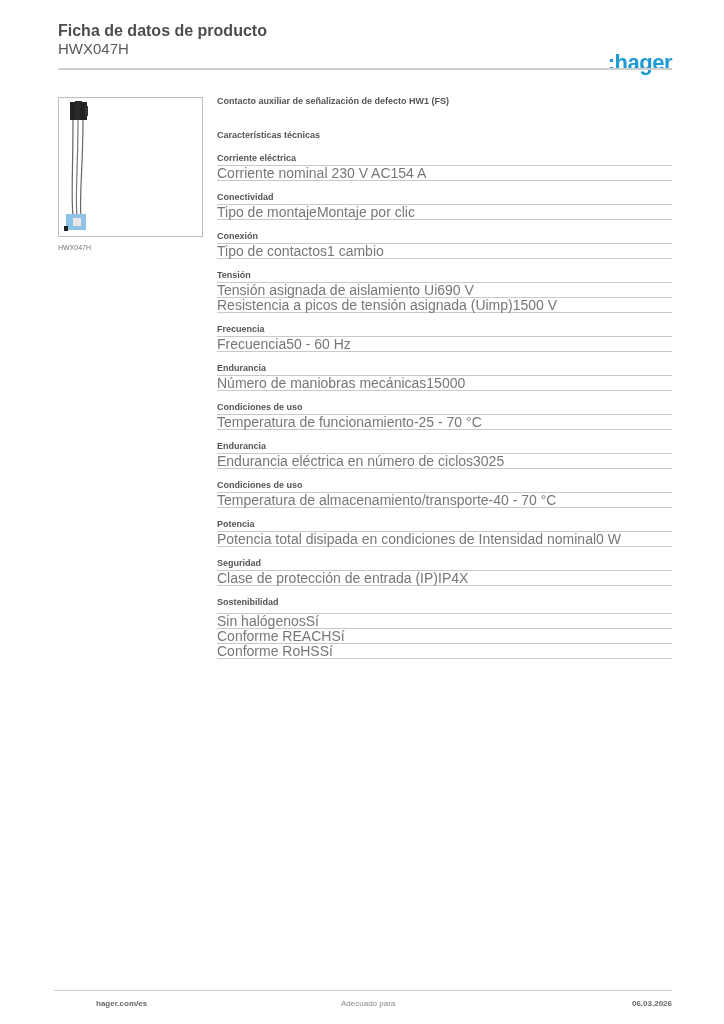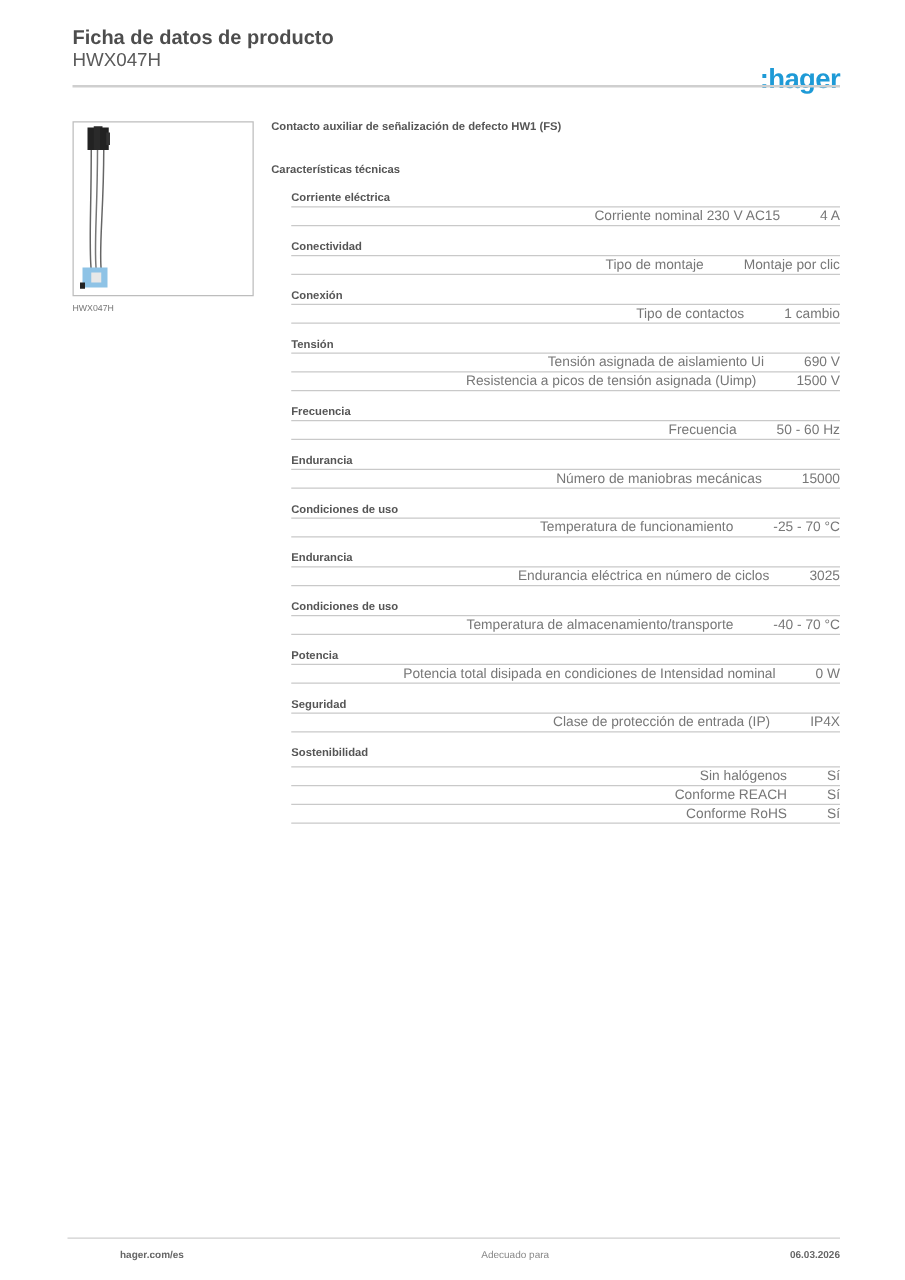--- a/index.html
+++ b/index.html
@@ -12,31 +12,31 @@
     .logo { position: absolute; right: 0; top: 8px; font-size: 22px; font-weight: bold; color: #1e9ad6; letter-spacing: -0.5px; margin-top: 20px; }
     .header-rule { position: absolute; left: 58px; top: 68px; width: 614px; height: 2px; background: #cfcfcf; }
 
     .image-box { position: absolute; left: 58px; top: 97px; width: 145px; height: 140px; border: 1px solid #bdbdbd; }
     .image-caption { position: absolute; left: 58px; top: 244px; font-size: 7px; color: #777; }
 
     .content { position: absolute; left: 217px; top: 96px; width: 455px; }
     .product-name { font-size: 9px; font-weight: bold; color: #555; height: 12px; }
     .section-title { font-size: 9px; font-weight: bold; color: #555; margin-top: 22px; height: 12px; }
 
-    .group { margin-top: 10px; margin-left: 16px; }
+    .group { margin-top: 10px; }
     .group:first-of-type { margin-top: 13px; }
     .group-title { font-size: 9px; font-weight: bold; color: #555; height: 14px; line-height: 13px; border-bottom: 1px solid #c9c9c9; }
-    .row { display: flex; justify-content: flex-end; font-size: 11px; color: #777; height: 15px; line-height: 14px; border-bottom: 1px solid #c9c9c9; gap: 32px; }
+    .row { display: flex; justify-content: flex-start; font-size: 14px; color: #777; height: 15px; line-height: 14px; border-bottom: 1px solid #c9c9c9; }
     .row .val { text-align: right; }
     .group.spaced .group-title { height: 18px; }
 
     .footer-rule { position: absolute; left: 54px; top: 990px; width: 618px; height: 1px; background: #cfcfcf; }
     .footer { position: absolute; left: 58px; top: 999px; width: 614px; font-size: 8px; color: #666; }
     .footer .left { position: absolute; left: 0; font-weight: bold; padding-left: 38px; }
-    .footer .center { position: absolute; left: 283px; color: #888; margin-left: 44px; }
+    .footer .center { position: absolute; left: 283px; color: #888; }
     .footer .right { position: absolute; right: 0; font-weight: bold; }
   </style>
 </head>
 <body>
 
 <div class="header">
   <div class="title">Ficha de datos de producto</div>
   <div class="code">HWX047H</div>
   <div class="logo">:hager</div>
 </div>

